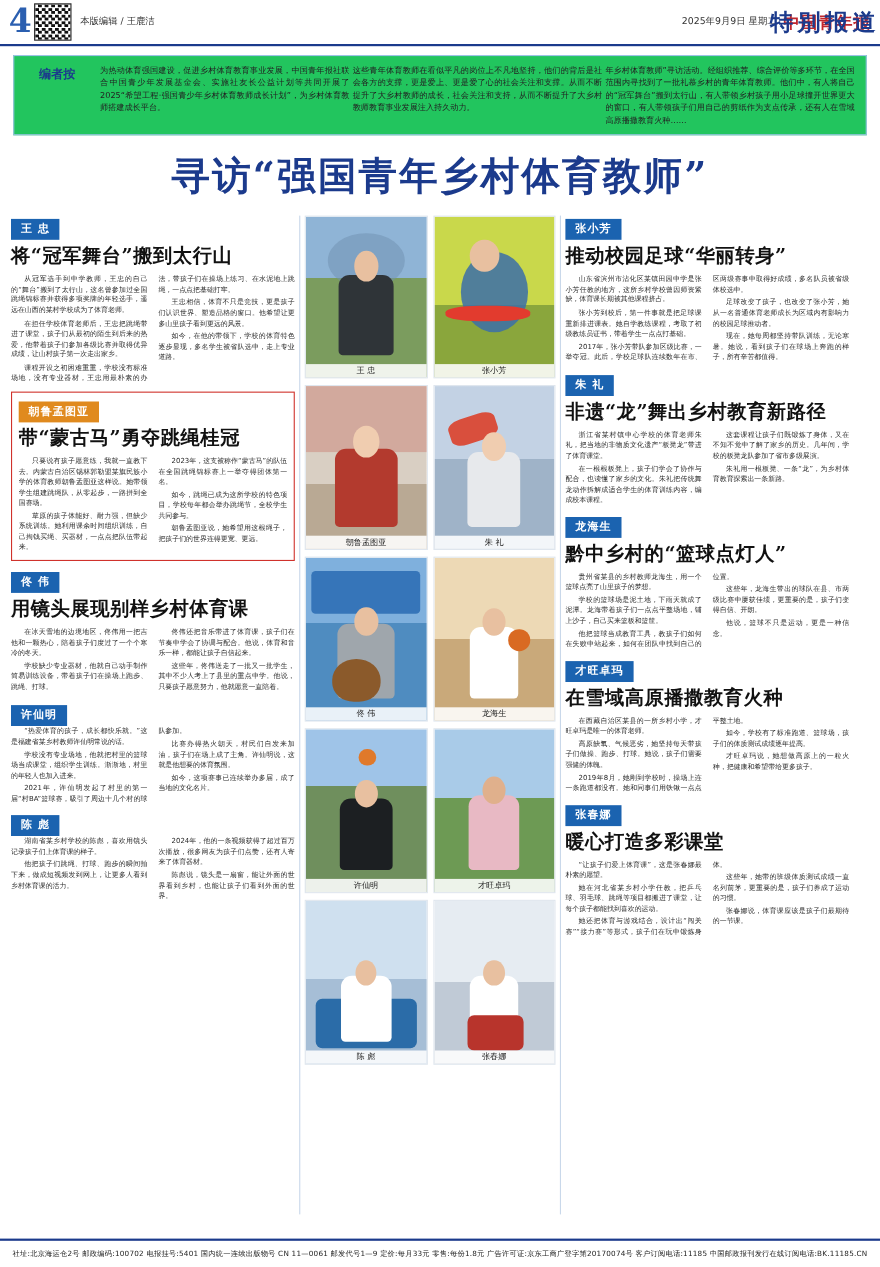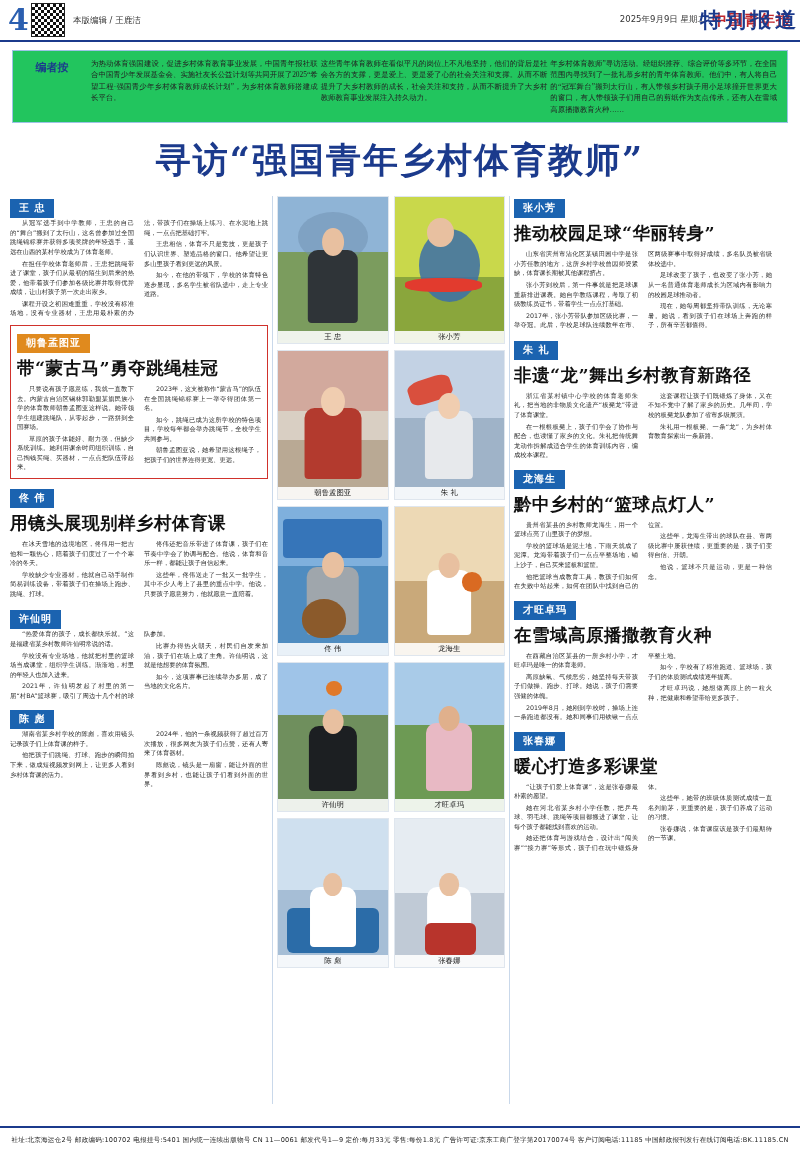--- a/index.html
+++ b/index.html
@@ -44,21 +44,21 @@
     margin: 8px 12px 4px 12px; border: 1px solid #9dc3e6;
     background: #22c55e; padding: 7px 10px;
     display: flex; gap: 10px;
   }
   .editor-box .lbl {
     writing-mode: horizontal-tb; min-width: 58px; text-align: center;
     font-size: 11px; font-weight: bold; color: #1b3a8c; padding-top: 2px;
   }
   .editor-cols {
     display: flex; gap: 3px; flex: 1;
-    font-size: 7.4px; line-height: 1.55; color: #222; text-align: justify; font-family: Liberation Serif, serif;
+    font-size: 7.4px; line-height: 1.55; color: #222; text-align: justify;
   }
   .editor-cols > div { flex: 1; }
 
   
   .headline {
     text-align: center; font-size: 35px; font-weight: bold; color: #1b3a8c;
     letter-spacing: 2px; padding: 10px 0 12px 0;
     font-family: "DejaVu Serif", serif;
   }
 
@@ -159,20 +159,21 @@
   </div>
 
   <div class="headline">寻访“强国青年乡村体育教师”</div>
 
   <div class="columns">
 
     <div class="col">
 
       <div class="article">
         <span class="tag">王 忠</span>
+        <div class="art-title">将“冠军舞台”搬到太行山</div>
         <div class="body2">
           <p>从冠军选手到中学教师，王忠的自己的“舞台”搬到了太行山，这名曾参加过全国跳绳锦标赛并获得多项奖牌的年轻选手，遥远在山西的某村学校成为了体育老师。</p>
           <p>在担任学校体育老师后，王忠把跳绳带进了课堂，孩子们从最初的陌生到后来的热爱，他带着孩子们参加各级比赛并取得优异成绩，让山村孩子第一次走出家乡。</p>
           <p>课程开设之初困难重重，学校没有标准场地，没有专业器材，王忠用最朴素的办法，带孩子们在操场上练习、在水泥地上跳绳，一点点把基础打牢。</p>
           <p>王忠相信，体育不只是竞技，更是孩子们认识世界、塑造品格的窗口。他希望让更多山里孩子看到更远的风景。</p>
           <p>如今，在他的带领下，学校的体育特色逐步显现，多名学生被省队选中，走上专业道路。</p>
         </div>
       </div>
 
       <div class="article hl-box">

